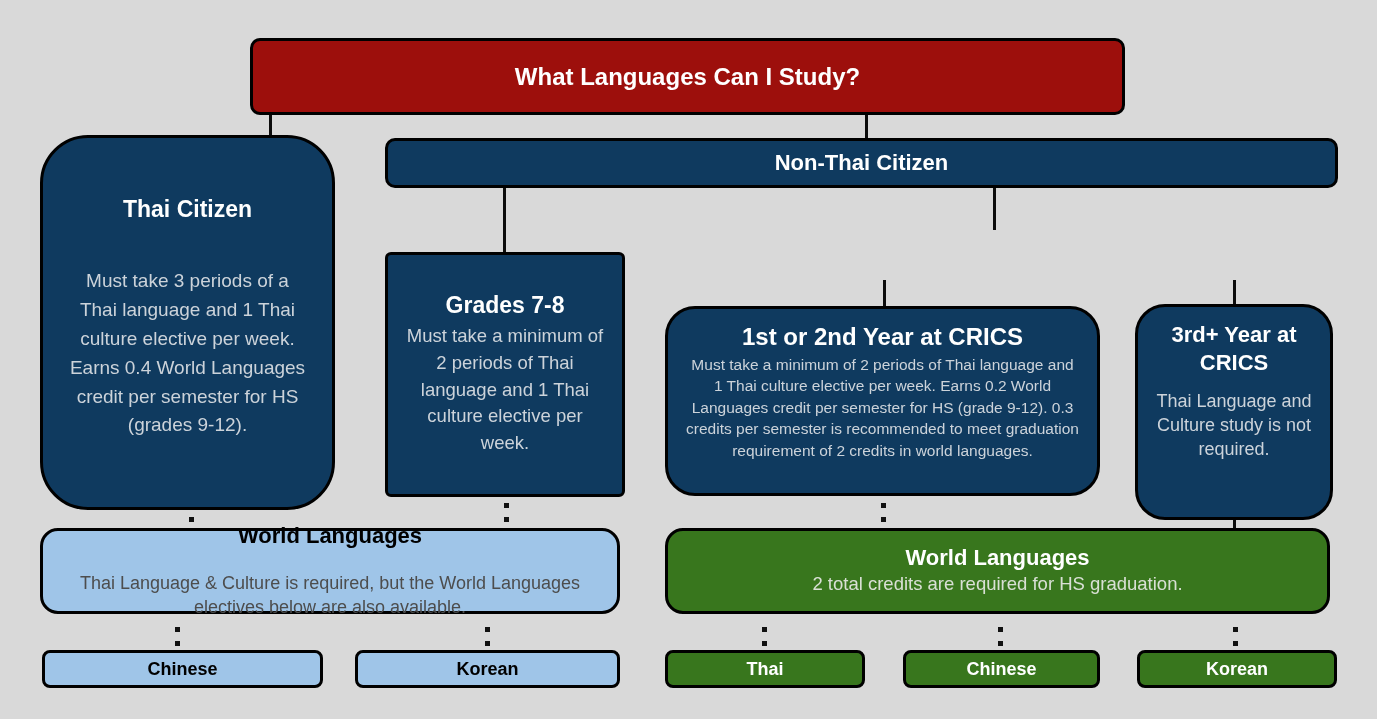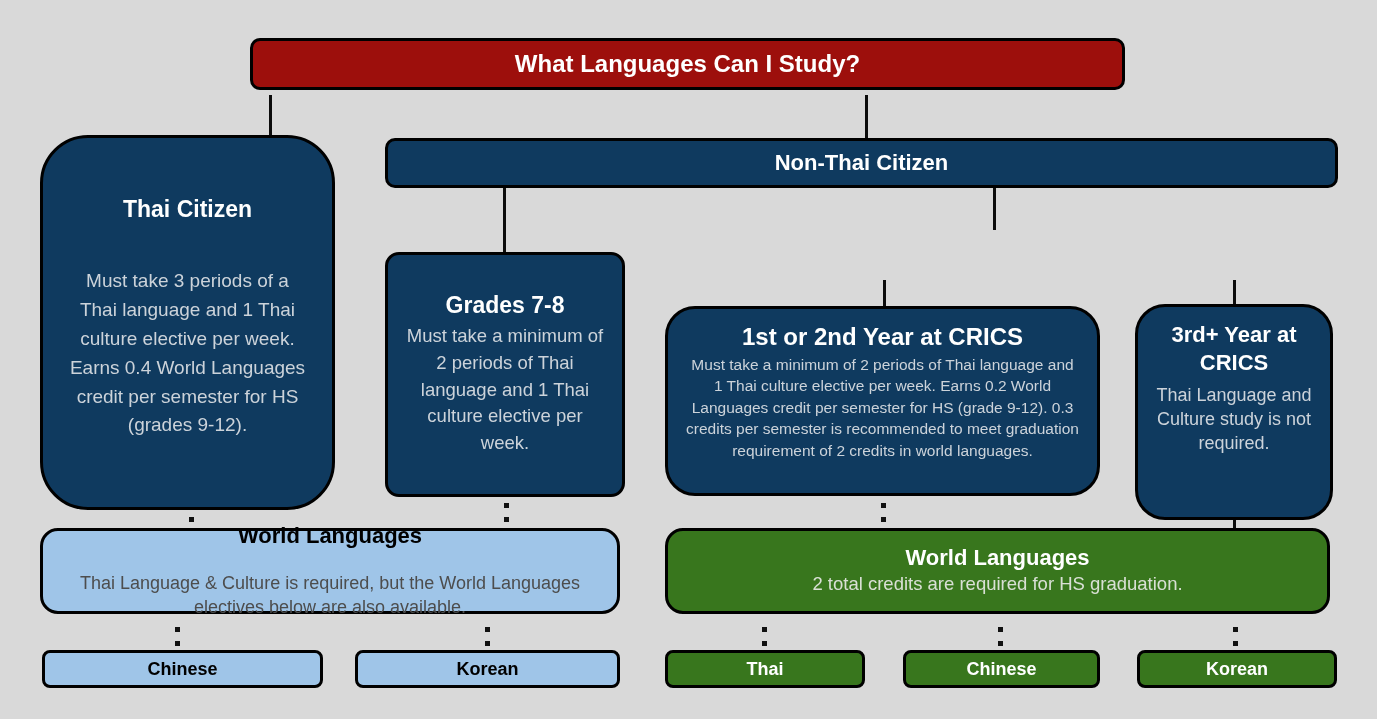--- a/index.html
+++ b/index.html
@@ -23,42 +23,42 @@
   .green .bd{color:var(--green-body-text,#d9e0d5);}
   .lblue .bd{color:var(--blue-body-text,#4d4d4d);margin-top:22px;}
   .vline{position:absolute;width:3px;background:#0c0c0c;}
   .vdots{position:absolute;width:5px;}
   .vdots::before,.vdots::after{
     content:"";display:block;width:5px;height:5px;background:#111;
   }
   .vdots::before{margin-bottom:9px;}
 
   
-  .n-title{left:250px;top:38px;width:875px;height:52px;border-radius:10px;
+  .n-title{left:250px;top:38px;width:875px;height:77px;border-radius:10px;
     justify-content:center;font-size:24px;}
   .n-thai-citizen{left:40px;top:135px;width:295px;height:375px;border-radius:48px;
     padding:58px 26px 0;}
   .n-thai-citizen .hd{font-size:23px;}
   .n-thai-citizen .bd{font-size:19px;line-height:1.52;margin-top:44px;}
   .n-non-thai{left:385px;top:138px;width:953px;height:50px;border-radius:10px;
     justify-content:center;font-size:22px;text-align:center;}
-  .n-g78{left:385px;top:252px;width:240px;height:245px;border-radius:14px;
+  .n-g78{left:385px;top:252px;width:240px;height:245px;border-radius:6px;
     justify-content:center;padding:0 18px;}
   .n-g78 .hd{font-size:23px;}
   .n-g78 .bd{font-size:18.5px;line-height:1.45;margin-top:4px;}
   .n-g912{left:663px;top:228px;width:662px;height:54px;border-radius:14px;
     justify-content:center;font-size:24px;}
   .n-first{left:665px;top:306px;width:435px;height:190px;border-radius:30px;
     padding:14px 17px 8px;}
   .n-first .hd{font-size:24px;}
   .n-first .bd{font-size:15.5px;line-height:1.38;margin-top:3px;}
   .n-third{left:1135px;top:304px;width:198px;height:216px;border-radius:30px;
     padding:14px 14px 0;}
   .n-third .hd{font-size:22px;line-height:1.25;}
-  .n-third .bd{font-size:18px;line-height:1.32;margin-top:8px;}
+  .n-third .bd{font-size:18px;line-height:1.32;margin-top:14px;}
   .n-wl-blue{left:40px;top:528px;width:580px;height:86px;border-radius:18px;
     justify-content:center;padding:0 28px;}
   .n-wl-blue .hd{font-size:22px;}
   .n-wl-blue .bd{font-size:18px;line-height:1.35;}
   .n-wl-green{left:665px;top:528px;width:665px;height:86px;border-radius:18px;
     justify-content:center;padding:0 28px;}
   .n-wl-green .hd{font-size:22px;}
   .n-wl-green .bd{font-size:18.5px;line-height:1.4;}
   .leaf{height:38px;border-radius:8px;justify-content:center;font-weight:bold;font-size:18px;top:650px;}
   .n-chn-blue{left:42px;width:281px;}

